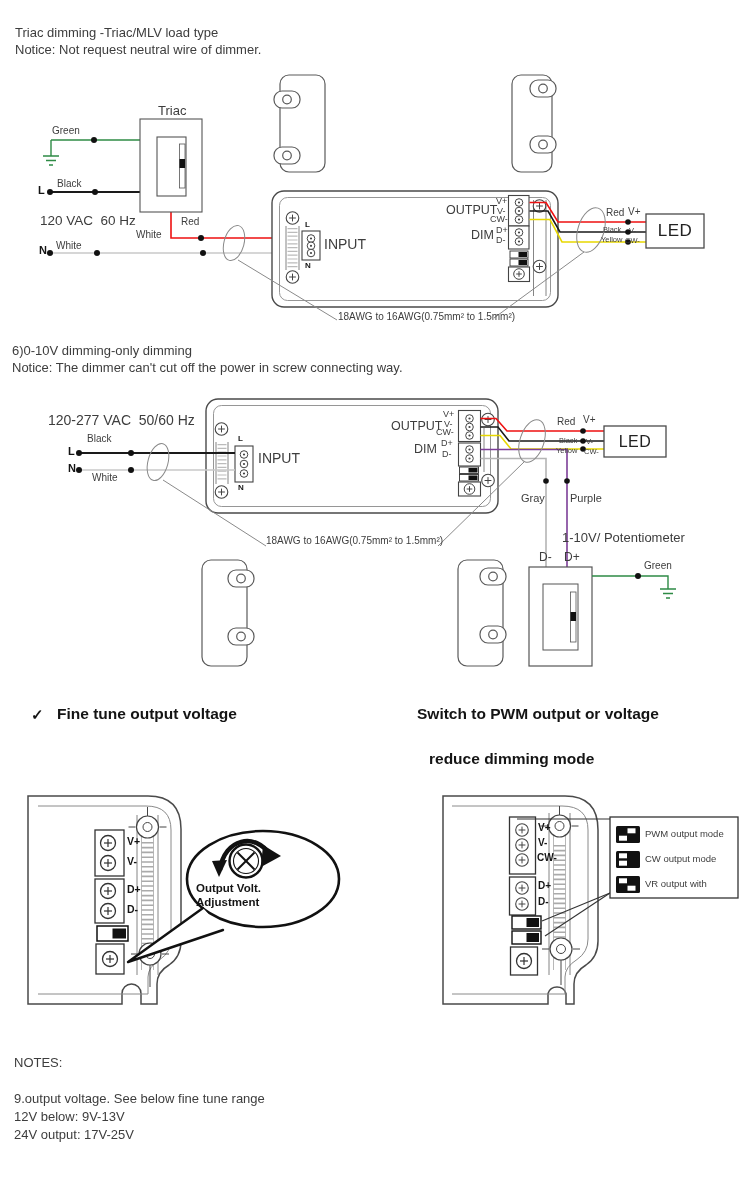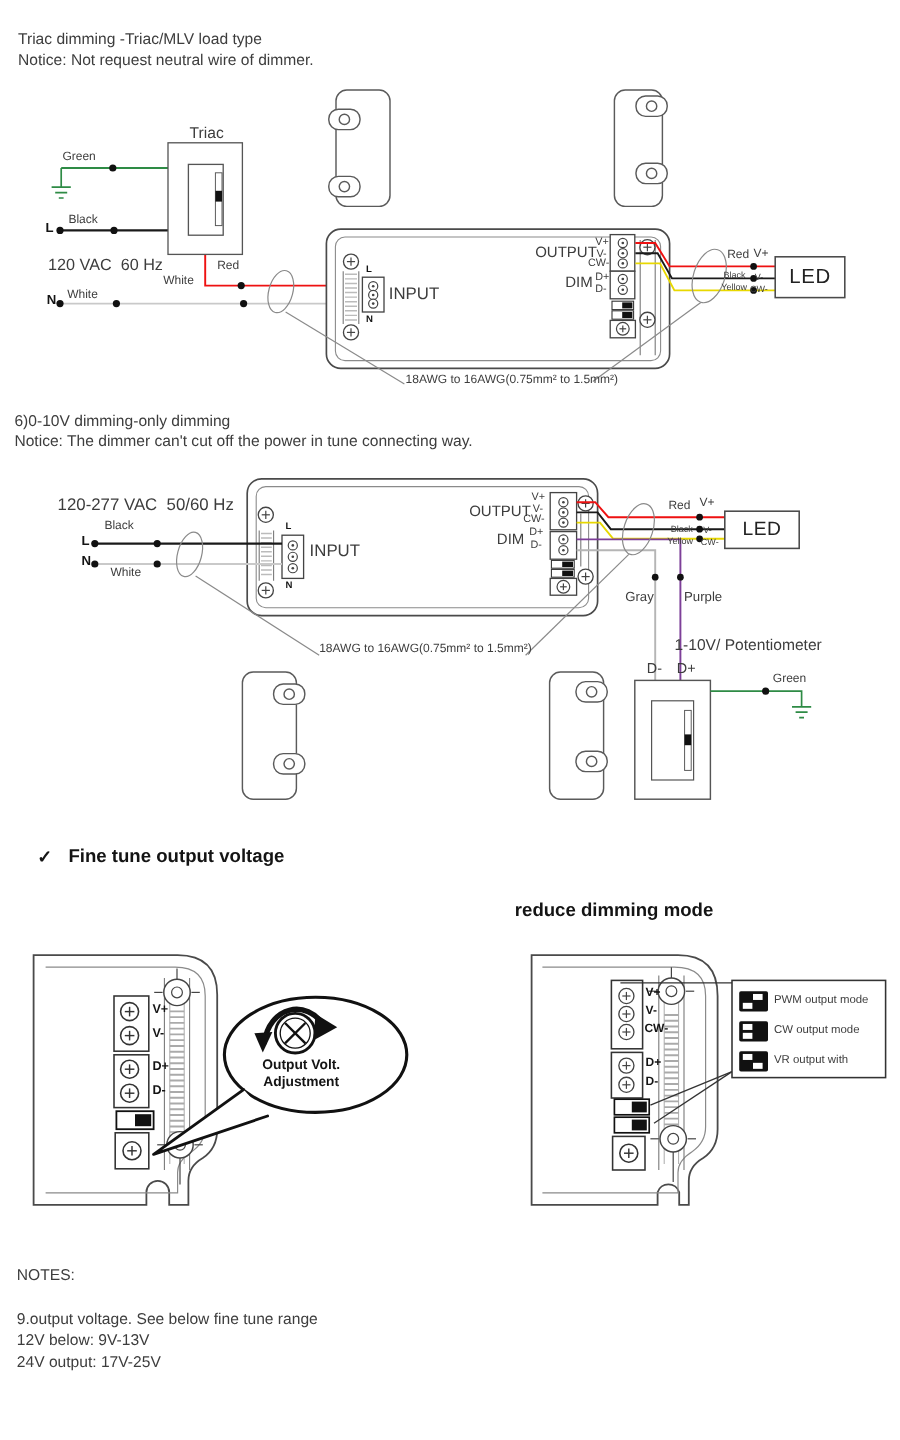--- a/index.html
+++ b/index.html
@@ -3,21 +3,21 @@
 <meta charset="utf-8">
 <style>
   html,body{margin:0;padding:0;background:#fff;}
   .canvas{position:relative;width:750px;height:1200px;background:#fff;overflow:hidden;
           font-family:"Liberation Sans",sans-serif;}
   .diagram-svg{position:absolute;left:0;top:0;}
   .lbl{position:absolute;white-space:pre;line-height:1;color:#3d3d3d;}
   .b{font-weight:bold;color:#141414;}
   .box-label{position:absolute;display:flex;align-items:center;justify-content:center;
              color:#222;letter-spacing:.5px;}
-  .center{text-align:center;}
+  .center{text-align:left;}
 </style>
 </head>
 <body>
 
 <div class="canvas">
 
 <svg class="diagram-svg" width="750" height="1200" viewBox="0 0 750 1200">
   <defs>
     <g id="screwL">
           <circle r="7.5" fill="#fff" stroke="#333" stroke-width="1.3"></circle>
@@ -331,21 +331,21 @@
 <span class="lbl" style="left:606px;top:208px;font-size:10px">Red</span>
 <span class="lbl" style="left:628px;top:207px;font-size:10px">V+</span>
 <span class="lbl" style="left:603px;top:226px;font-size:7.5px">Black</span>
 <span class="lbl" style="left:629px;top:227px;font-size:7.5px">V-</span>
 <span class="lbl" style="left:601px;top:236px;font-size:7.5px">Yellow</span>
 <span class="lbl" style="left:625px;top:237px;font-size:7.5px">CW-</span>
 <div class="box-label" style="left:646px;top:214px;width:58px;height:34px;font-size:17px">LED</div>
 <span class="lbl" style="left:338px;top:312px;font-size:10px">18AWG to 16AWG(0.75mm² to 1.5mm²)</span>
 
 <span class="lbl" style="left:12px;top:344px;font-size:13px">6)0-10V dimming-only dimming</span>
-<span class="lbl" style="left:12px;top:361px;font-size:13px">Notice: The dimmer can't cut off the power in tune connecting way.</span>
+<span class="lbl" style="left:12px;top:361px;font-size:13px">Notice: The dimmer can't cut off the power in screw connecting way.</span>
 <span class="lbl" style="left:48px;top:413px;font-size:14px">120-277 VAC  50/60 Hz</span>
 <span class="lbl" style="left:87px;top:434px;font-size:10px">Black</span>
 <span class="lbl b" style="left:68px;top:446px;font-size:11px">L</span>
 <span class="lbl b" style="left:68px;top:463px;font-size:11px">N</span>
 <span class="lbl" style="left:92px;top:473px;font-size:10px">White</span>
 <span class="lbl" style="left:258px;top:451px;font-size:14px">INPUT</span>
 <span class="lbl b" style="left:238px;top:435px;font-size:8px">L</span>
 <span class="lbl b" style="left:238px;top:484px;font-size:8px">N</span>
 <span class="lbl" style="left:391px;top:420px;font-size:12.5px">OUTPUT</span>
 <span class="lbl" style="left:443px;top:410px;font-size:9px">V+</span>
@@ -364,20 +364,21 @@
 <span class="lbl" style="left:521px;top:493px;font-size:11px">Gray</span>
 <span class="lbl" style="left:570px;top:493px;font-size:11px">Purple</span>
 <span class="lbl" style="left:562px;top:531px;font-size:13px">1-10V/ Potentiometer</span>
 <span class="lbl" style="left:539px;top:551px;font-size:12px">D-</span>
 <span class="lbl" style="left:564px;top:551px;font-size:12px">D+</span>
 <span class="lbl" style="left:644px;top:561px;font-size:10px">Green</span>
 <span class="lbl" style="left:266px;top:536px;font-size:10px">18AWG to 16AWG(0.75mm² to 1.5mm²)</span>
 
 <span class="lbl b" style="left:31px;top:707px;font-size:15px">✓</span>
 <span class="lbl b" style="left:57px;top:706px;font-size:15.5px">Fine tune output voltage</span>
+<span class="lbl b" style="left:417px;top:706px;font-size:15.5px">Switch to PWM output or voltage</span>
 <span class="lbl b" style="left:429px;top:751px;font-size:15.5px">reduce dimming mode</span>
 
 <span class="lbl b" style="left:127px;top:836px;font-size:10.5px">V+</span>
 <span class="lbl b" style="left:127px;top:856px;font-size:10.5px">V-</span>
 <span class="lbl b" style="left:127px;top:884px;font-size:10.5px">D+</span>
 <span class="lbl b" style="left:127px;top:904px;font-size:10.5px">D-</span>
 <div class="lbl b center" style="left:196px;top:883px;width:110px;font-size:11.5px">Output Volt.</div>
 <div class="lbl b center" style="left:196px;top:897px;width:110px;font-size:11.5px">Adjustment</div>
 
 <span class="lbl b" style="left:538px;top:823px;font-size:10px">V+</span>

